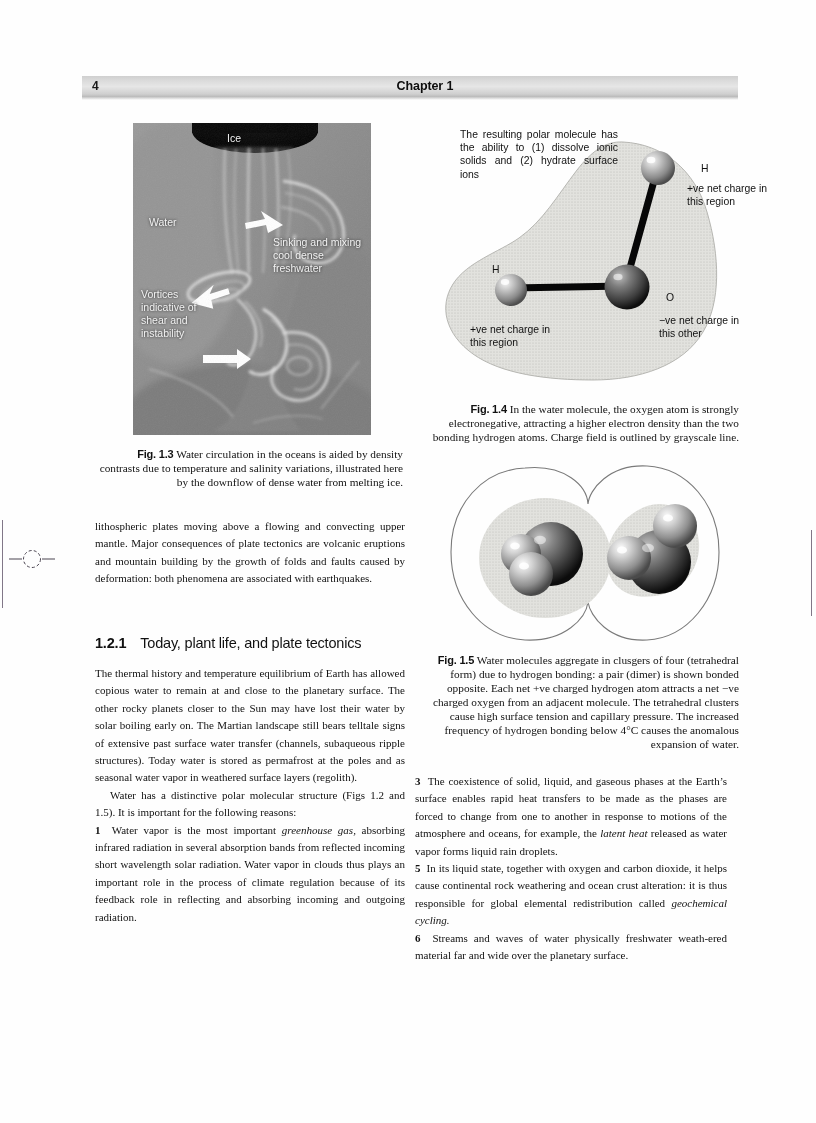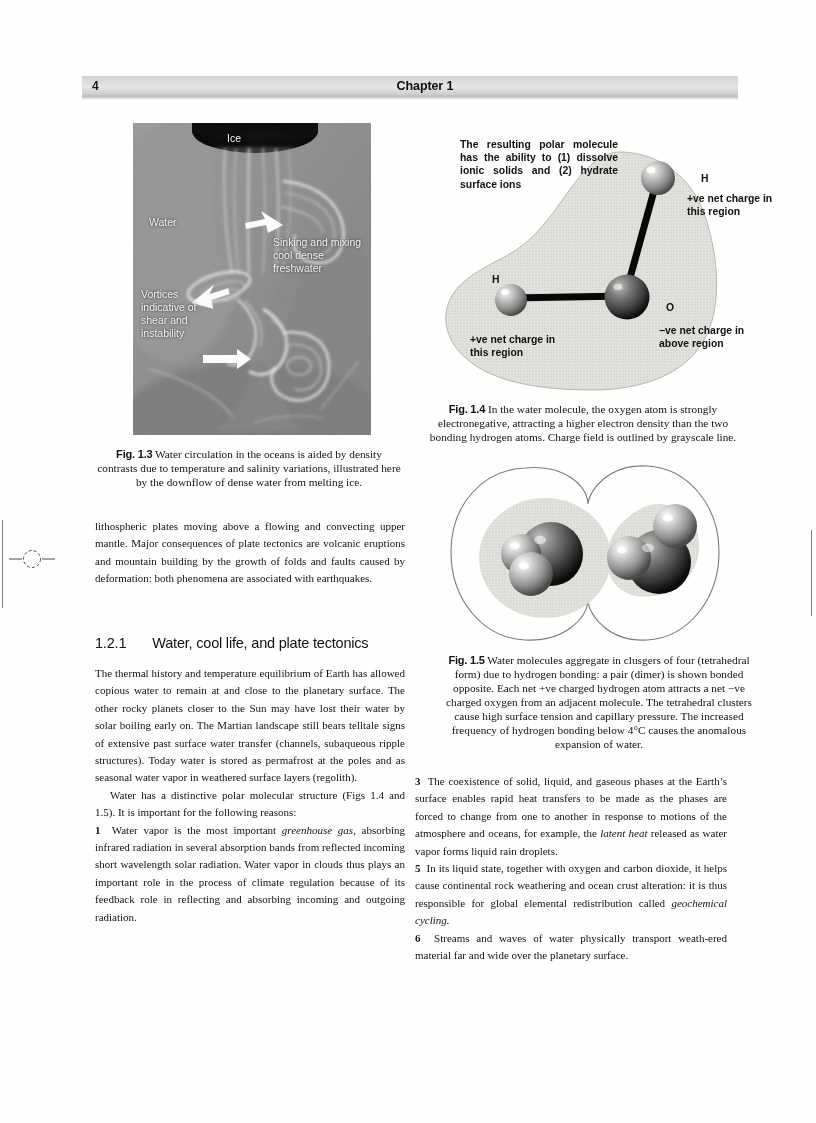--- a/index.html
+++ b/index.html
@@ -101,29 +101,29 @@
   .numlead { font-weight: bold; }
 
   h3.sub {
     margin: 0 0 14px 0;
     font-family: "Liberation Sans", sans-serif;
     font-size: 14.5px;
     font-weight: normal;
     color: #111;
     letter-spacing: -0.2px;
   }
-  h3.sub .secnum { margin-right: 26px; }
+  h3.sub .secnum { margin-right: 14px; font-weight: bold; }
 
   
   p.caption {
     margin: 0;
     font-size: 11.3px;
     line-height: 14px;
     color: #111;
-    text-align: center;
+    text-align: right;
     font-family: "Liberation Serif", serif;
   }
   p.caption .figlabel {
     font-family: "Liberation Sans", sans-serif;
     font-weight: bold;
     font-size: 11px;
     letter-spacing: -0.2px;
   }
 
   
@@ -147,24 +147,23 @@
   }
   .lab-ice   { left: 94px; top: 9px; font-size: 10.5px; }
   .lab-water { left: 16px; top: 93px; }
   .lab-sink  { left: 140px; top: 113px; width: 96px; }
   .lab-vort  { left: 8px;  top: 165px; width: 80px; }
 
   
   .fig14 {
     position: absolute;
     left: 427px;
-    top: 136px;
+    top: 126px;
     width: 312px;
     height: 268px;
-    font-weight: bold;
   }
   .fig14 .txt {
     position: absolute;
     font-family: "Liberation Sans", sans-serif;
     font-size: 10.4px;
     line-height: 13.2px;
     color: #111;
   }
   .f14-intro { left: 33px; top: 2px; width: 158px; text-align: justify; }
   .f14-H1    { left: 274px; top: 36px; font-size: 10px; }
@@ -179,21 +178,21 @@
     position: absolute;
     left: 447px;
     top: 462px;
     width: 276px;
     height: 182px;
   }
 
   
   .cap13 { position: absolute; left: 95px; top: 447px; width: 308px; }
   .cap14 { position: absolute; left: 427px; top: 402px; width: 312px; }
-  .cap15 { position: absolute; left: 443px; top: 653px; width: 312px; }
+  .cap15 { position: absolute; left: 427px; top: 653px; width: 312px; }
 
   
   .body-left-1 { position: absolute; left: 95px; top: 518px; width: 310px; }
   .body-left-2 { position: absolute; left: 95px; top: 635px; width: 310px; }
   .body-right-1{ position: absolute; left: 415px; top: 773px; width: 312px; }
 </style>
 </head>
 <body>
 
 <div class="page">
@@ -355,21 +354,21 @@
       <ellipse cx="78" cy="156" rx="4.2" ry="3.0" fill="#ffffff" opacity=".8"></ellipse>
       <ellipse cx="191" cy="151" rx="4.6" ry="3.2" fill="#ffffff" opacity=".55"></ellipse>
     </svg>
 
     <div class="txt f14-intro">The resulting polar molecule has the ability to (1) dissolve ionic solids and (2) hydrate surface ions</div>
     <div class="txt f14-H1">H</div>
     <div class="txt f14-pos1">+ve net charge in this region</div>
     <div class="txt f14-H2">H</div>
     <div class="txt f14-pos2">+ve net charge in this region</div>
     <div class="txt f14-O">O</div>
-    <div class="txt f14-neg">−ve net charge in above region</div>
+    <div class="txt f14-neg">−ve net charge in this other</div>
   </div>
 
   <div class="cap14">
     <p class="caption"><span class="figlabel">Fig. 1.4</span> <span>In the water molecule, the oxygen atom is strongly electronegative, attracting a higher electron density than the two bonding hydrogen atoms. Charge field is outlined by grayscale line.</span></p>
   </div>
 
   <div class="fig15">
     <svg width="276" height="182" viewBox="0 0 276 182">
       <defs>
         <radialGradient id="atomH5" cx="32%" cy="27%" r="72%">
@@ -419,33 +418,33 @@
   <div class="cap15">
     <p class="caption"><span class="figlabel">Fig. 1.5</span> <span>Water molecules aggregate in clusgers of four (tetrahedral form) due to hydrogen bonding: a pair (dimer) is shown bonded opposite. Each net +ve charged hydrogen atom attracts a net −ve charged oxygen from an adjacent molecule. The tetrahedral clusters cause high surface tension and capillary pressure. The increased frequency of hydrogen bonding below 4°C causes the anomalous expansion of water.</span></p>
   </div>
 
   <div class="body-left-1">
     <p class="body">lithospheric plates moving above a flowing and convecting upper mantle. Major consequences of plate tectonics are volcanic eruptions and mountain building by the growth of folds and faults caused by deformation: both phenomena are associated with earthquakes.</p>
   </div>
 
   <div class="body-left-2">
     <h3 class="sub">
-      <span class="secnum">1.2.1</span><span>Water, cool life, and plate tectonics</span>
+      <span class="secnum">1.2.1</span><span>Today, plant life, and plate tectonics</span>
     </h3>
 
     <p class="body">The thermal history and temperature equilibrium of Earth has allowed copious water to remain at and close to the planetary surface. The other rocky planets closer to the Sun may have lost their water by solar boiling early on. The Martian landscape still bears telltale signs of extensive past surface water transfer (channels, subaqueous ripple structures). Today water is stored as permafrost at the poles and as seasonal water vapor in weathered surface layers (regolith).</p>
 
-    <p class="body indent">Water has a distinctive polar molecular structure (Figs 1.4 and 1.5). It is important for the following reasons:</p>
+    <p class="body indent">Water has a distinctive polar molecular structure (Figs 1.2 and 1.5). It is important for the following reasons:</p>
 
     <p class="body"><span class="numlead">1</span>&nbsp; <span>Water vapor is the most important </span><span class="it">greenhouse gas,</span><span> absorbing infrared radiation in several absorption bands from reflected incoming short wavelength solar radiation. Water vapor in clouds thus plays an important role in the process of climate regulation because of its feedback role in reflecting and absorbing incoming and outgoing radiation.</span></p>
 
   </div>
 
   <div class="body-right-1">
     <p class="body"><span class="numlead">3</span>&nbsp; <span>The coexistence of solid, liquid, and gaseous phases at the Earth’s surface enables rapid heat transfers to be made as the phases are forced to change from one to another in response to motions of the atmosphere and oceans, for example, the </span><span class="it">latent heat</span><span> released as water vapor forms liquid rain droplets.</span></p>
 
 
     <p class="body"><span class="numlead">5</span>&nbsp; <span>In its liquid state, together with oxygen and carbon dioxide, it helps cause continental rock weathering and ocean crust alteration: it is thus responsible for global elemental redistribution called </span><span class="it">geochemical cycling.</span></p>
 
-    <p class="body"><span class="numlead">6</span>&nbsp; <span>Streams and waves of water physically transport weath-ered material far and wide over the planetary surface.</span></p>
+    <p class="body"><span class="numlead">6</span>&nbsp; <span>Streams and waves of water physically freshwater weath-ered material far and wide over the planetary surface.</span></p>
   </div>
 
 </div>
 
 </body></html>

